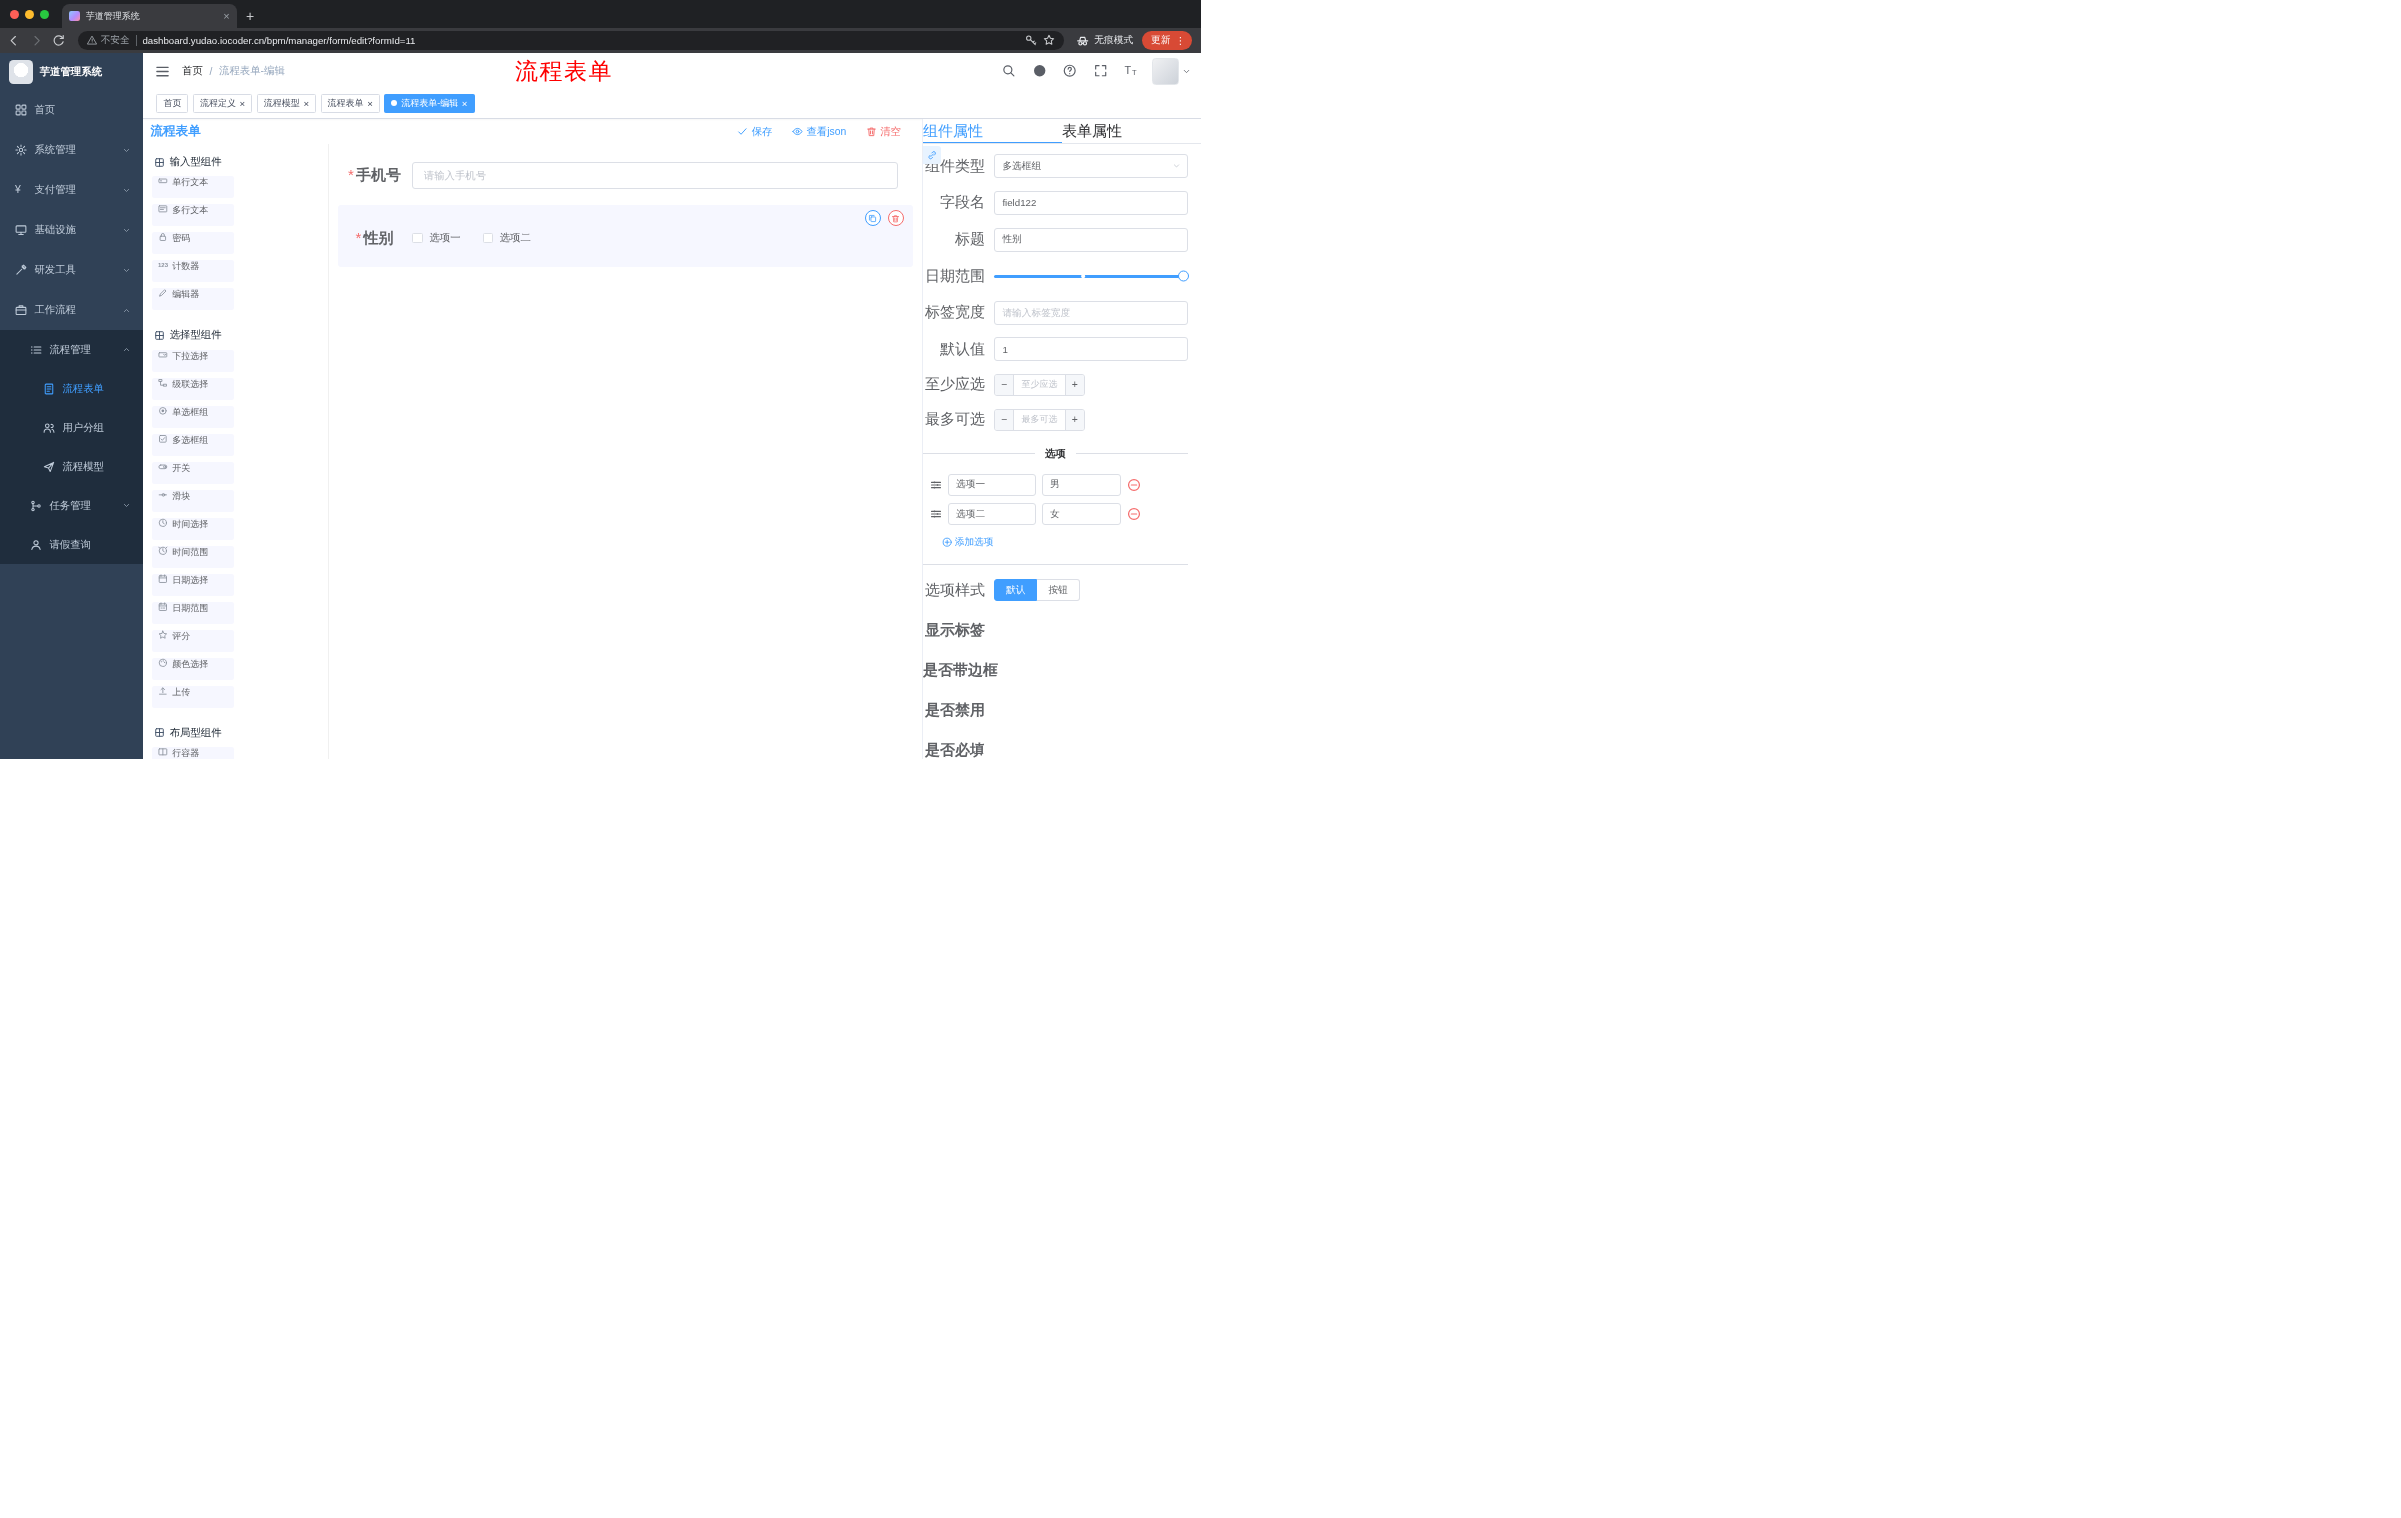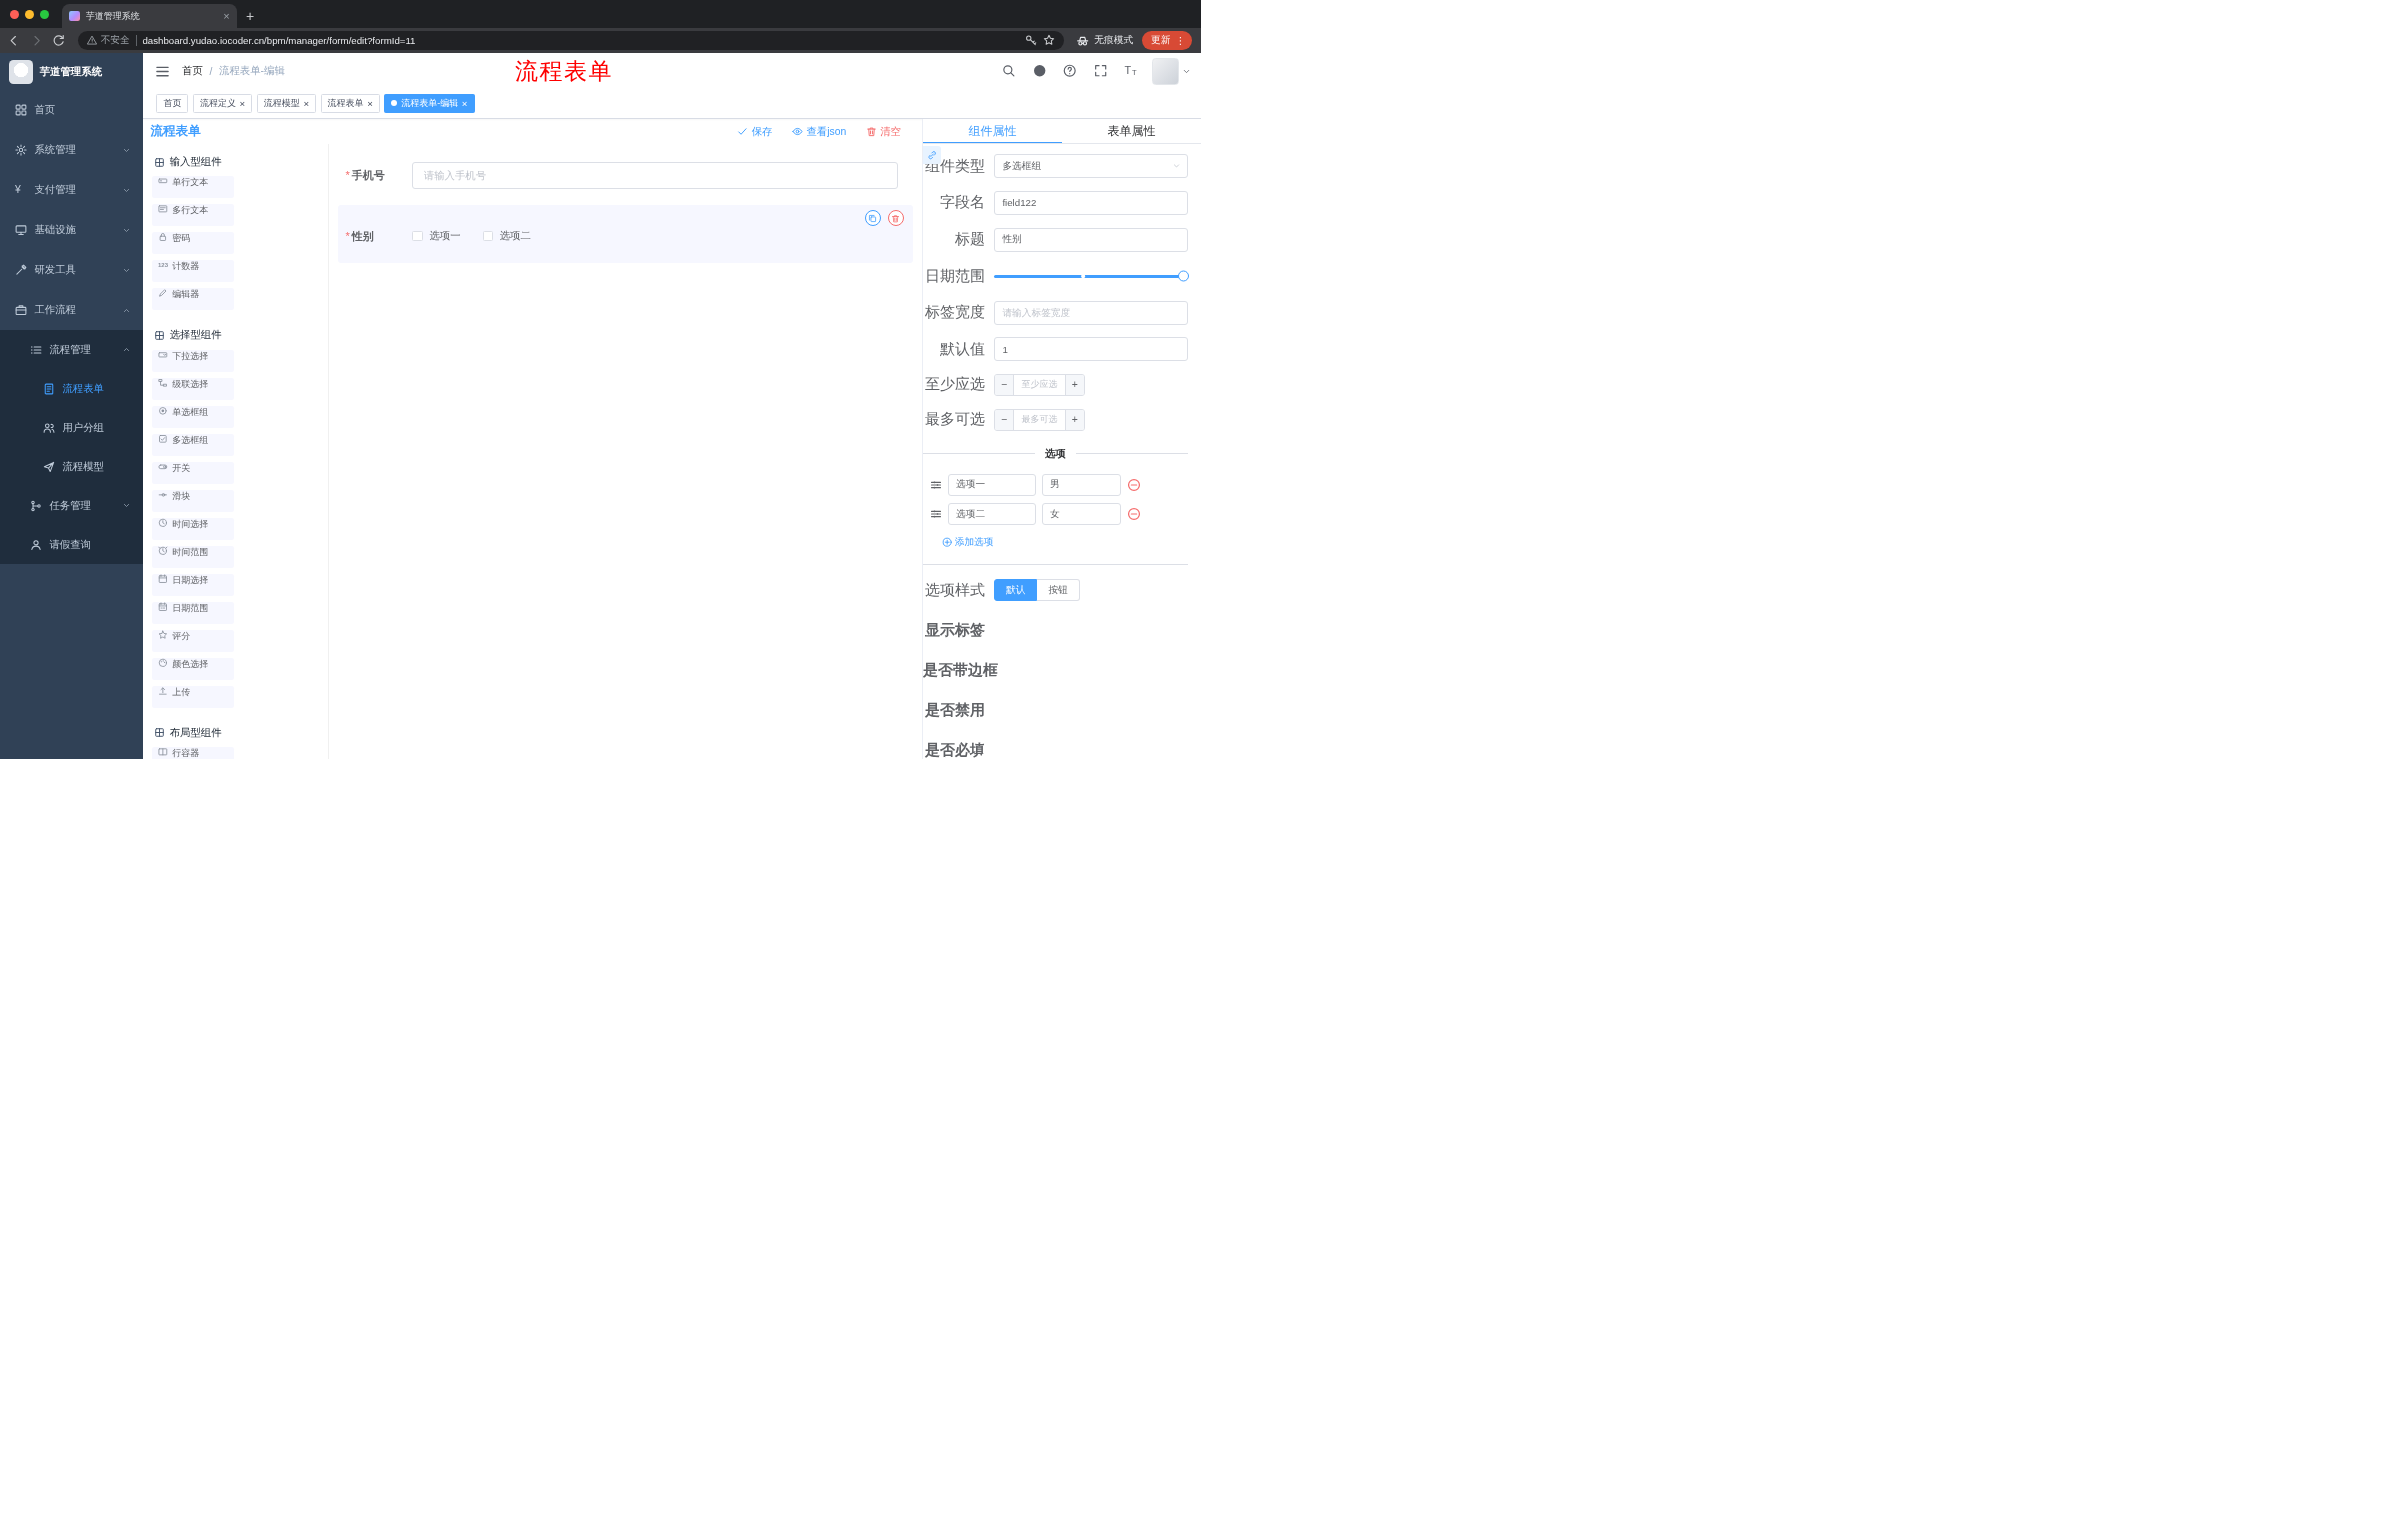--- a/index.html
+++ b/index.html
@@ -95,39 +95,39 @@
   .ticon { font-style:normal; }
   .pi .ticon { font-size:6px; font-weight:700; letter-spacing:0; }
   .star { color:#f56c6c; margin-right:2.2px; font-weight:400; }
   .el-input { width:100%; height:24px; border:0.7px solid #dcdfe6; border-radius:3px; padding:0 7.4px;
     font-size:9.7px; color:#606266; background:#fff; font-family:inherit; outline:none; }
   .el-input::placeholder, .c-input::placeholder, .opt-input::placeholder { color:#c0c4cc; }
 
   .canvas { flex:1; padding:9px 9px 0 9px; min-width:0; }
   .widget { display:flex; align-items:center; padding:9px 7.4px; position:relative; border-radius:3px; }
   .widget.selected { background:#f6f7ff; margin-top:6.7px; padding:24px 7.4px 19.3px; }
-  .c-label { width:67px; flex-shrink:0; text-align:left; padding-right:9px; font-size:11px;
+  .c-label { width:67px; flex-shrink:0; text-align:center; padding-right:9px; font-size:15px;
     color:#606266; font-weight:700; white-space:nowrap; }
   .c-input { flex:1; height:27px; border:0.7px solid #dcdfe6; border-radius:3px; padding:0 10.4px;
     font-size:10.4px; color:#606266; margin-right:7.4px; outline:none; font-family:inherit; }
   .checkboxes { display:flex; gap:22px; }
   .checkbox { display:flex; align-items:center; gap:6.7px; font-size:10.4px; color:#606266; cursor:pointer; }
   .cb-box { width:10.4px; height:10.4px; border:0.7px solid #dcdfe6; border-radius:1.5px; background:#fff; }
   .widget-actions { position:absolute; top:5.2px; right:9px; display:flex; gap:6.7px; }
   .wa-btn { width:16.3px; height:16.3px; border-radius:50%; display:flex; align-items:center;
     justify-content:center; background:#fff; cursor:pointer; }
   .wa-btn svg { width:9px; height:9px; }
   .wa-copy { border:0.7px solid #409eff; color:#409eff; }
   .wa-del  { border:0.7px solid #f56c6c; color:#f56c6c; }
 
   
   .props { width:279px; flex-shrink:0; border-left:0.7px solid #ebeef5; display:flex; flex-direction:column;
     position:relative; background:#fff; }
   .props-tabs { display:flex; height:25px; border-bottom:0.7px solid #e4e7ed; flex-shrink:0; }
-  .ptab { flex:1; text-align:center; line-height:24px; font-size:12px; color:#303133; cursor:pointer; }
+  .ptab { flex:1; line-height:24px; font-size:15px; color:#303133; cursor:pointer; }
   .ptab.active { color:#409eff; border-bottom:1.5px solid #409eff; }
   .doc-link { position:absolute; left:0; top:27px; width:18px; height:18px; background:#e8f3ff; color:#409eff;
     display:flex; align-items:center; justify-content:center; border-radius:0 3px 3px 0; z-index:2; cursor:pointer; }
   .doc-link svg { width:10.4px; height:10.4px; }
   .props-body { flex:1; padding:10.4px 13.4px 0 0; overflow:hidden; }
   .prop-row { display:flex; align-items:center; margin-bottom:12.6px; }
   .prop-label { width:71px; flex-shrink:0; text-align:right; padding-right:9px; font-size:15px;
     color:#606266; white-space:nowrap; }
   .prop-control { flex:1; position:relative; min-width:0; }
   .select-box { display:flex; align-items:center; }

